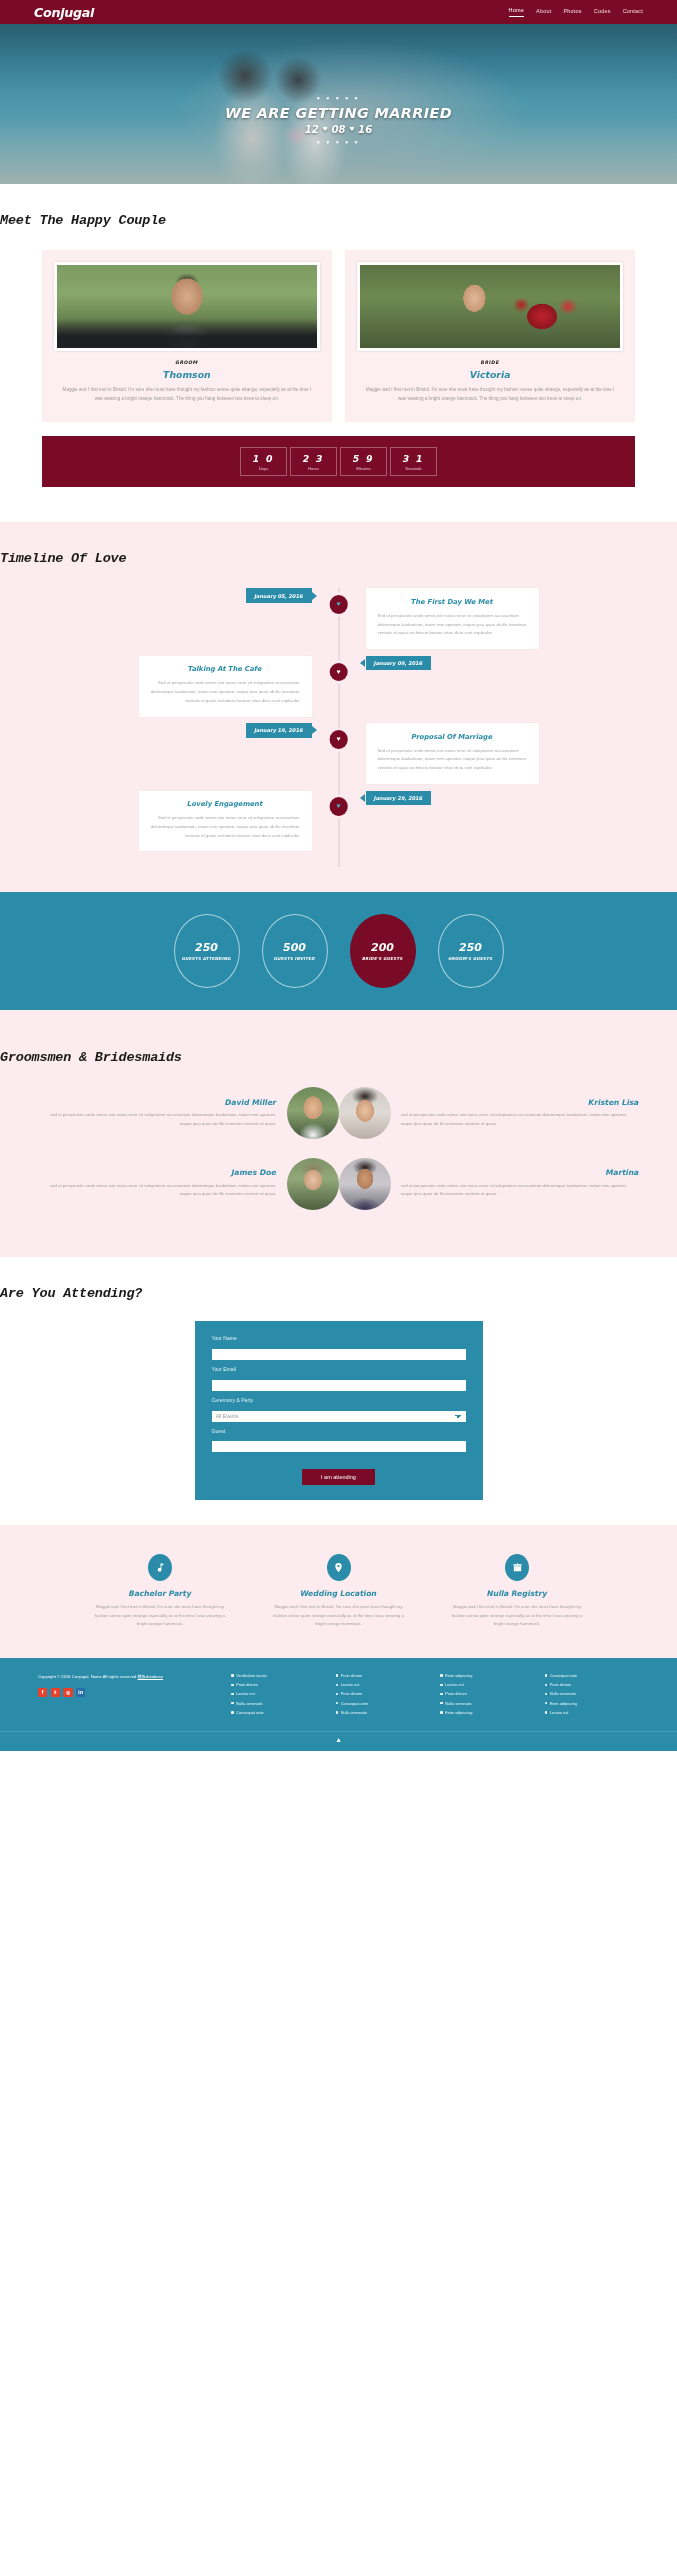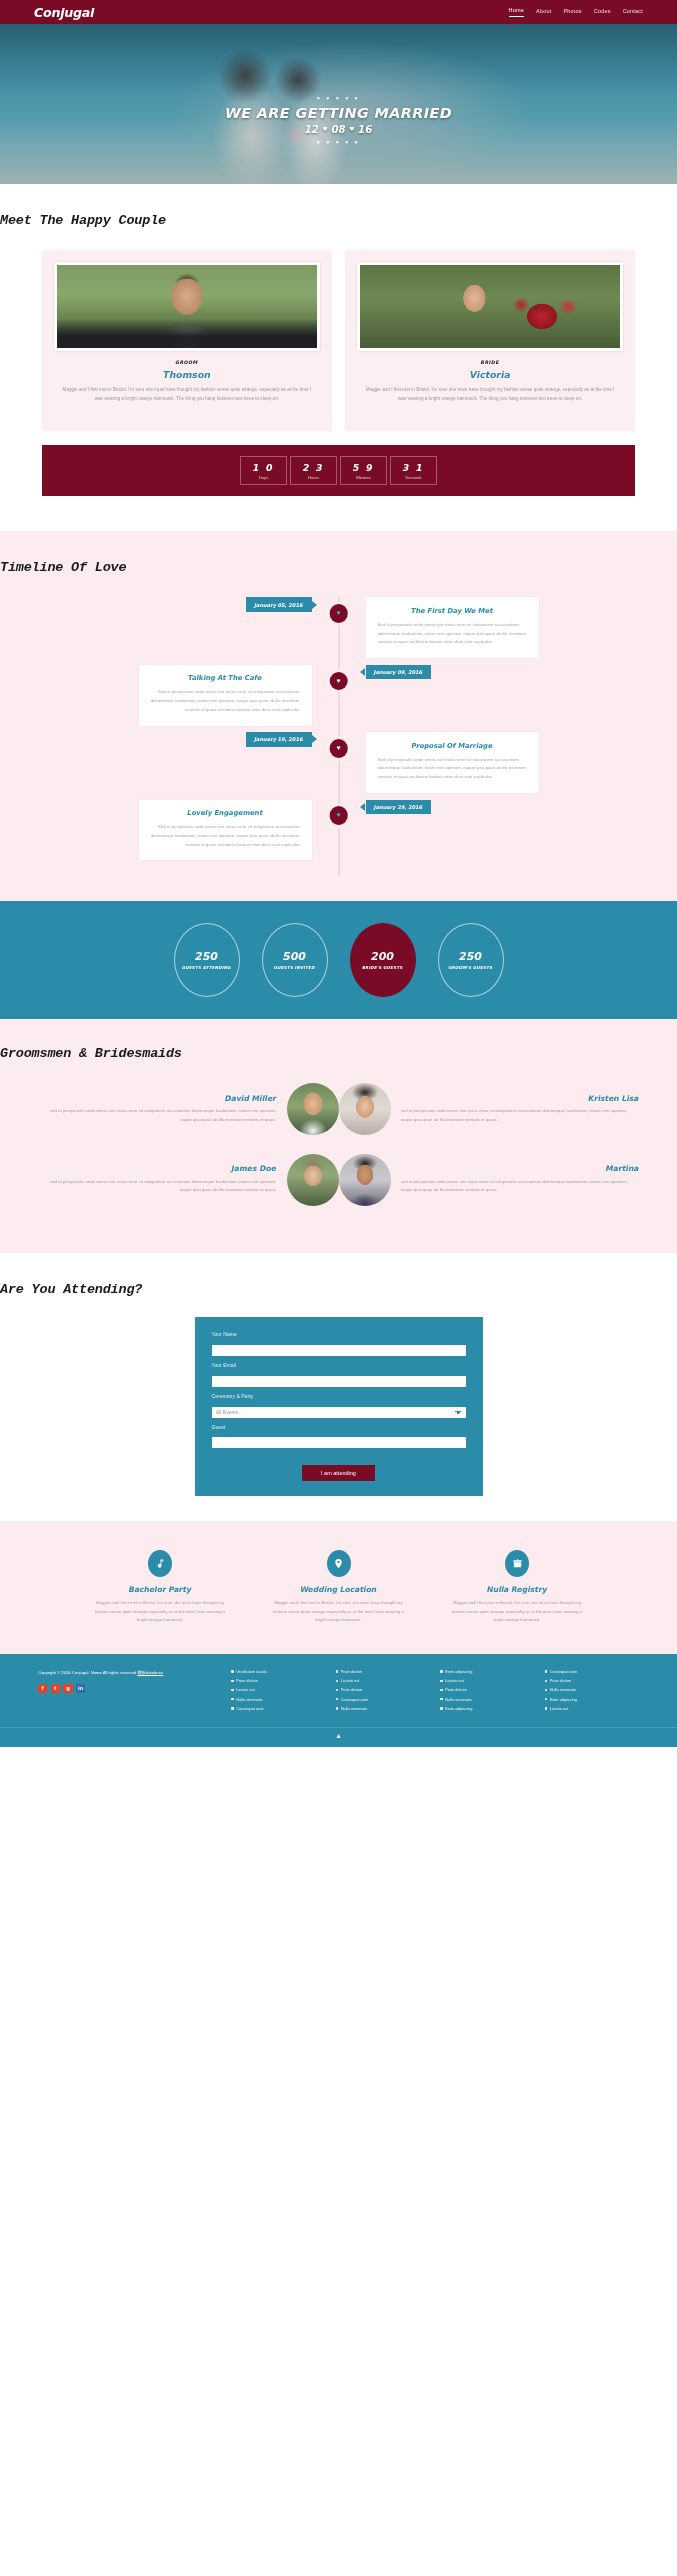--- a/index.html
+++ b/index.html
@@ -106,21 +106,21 @@
   .couple-grid {
     display:flex;
     justify-content:center;
     gap:13.5px;
     margin-top:22px;
     padding:0 42px;
   }
   .couple-card {
     flex:1;
     background:#fdeef1;
-    padding:12px 12px 27px;
+    padding:12px 12px 18px;
     text-align:center;
   }
   .couple-photo {
     width:100%;
     height:89px;
     border:3.4px solid #fff;
     box-shadow:0 0 1.7px rgba(0,0,0,0.18);
     position:relative;
     overflow:hidden;
   }
@@ -326,21 +326,21 @@
     color:#fff;
     font-size:4.1px;
     font-weight:bold;
     font-style:italic;
     margin-top:2.5px;
     letter-spacing:0.2px;
     font-family:"DejaVu Sans", sans-serif;
   }
 
   
-  .party-sec { background:#fcebef; padding:27px 0 29px; }
+  .party-sec { background:#fcebef; padding:40px 0 29px; }
   .party-grid {
     display:flex;
     flex-wrap:wrap;
     margin-top:22px;
     padding:0 38px;
   }
   .party-item {
     width:50%;
     display:flex;
     align-items:center;

